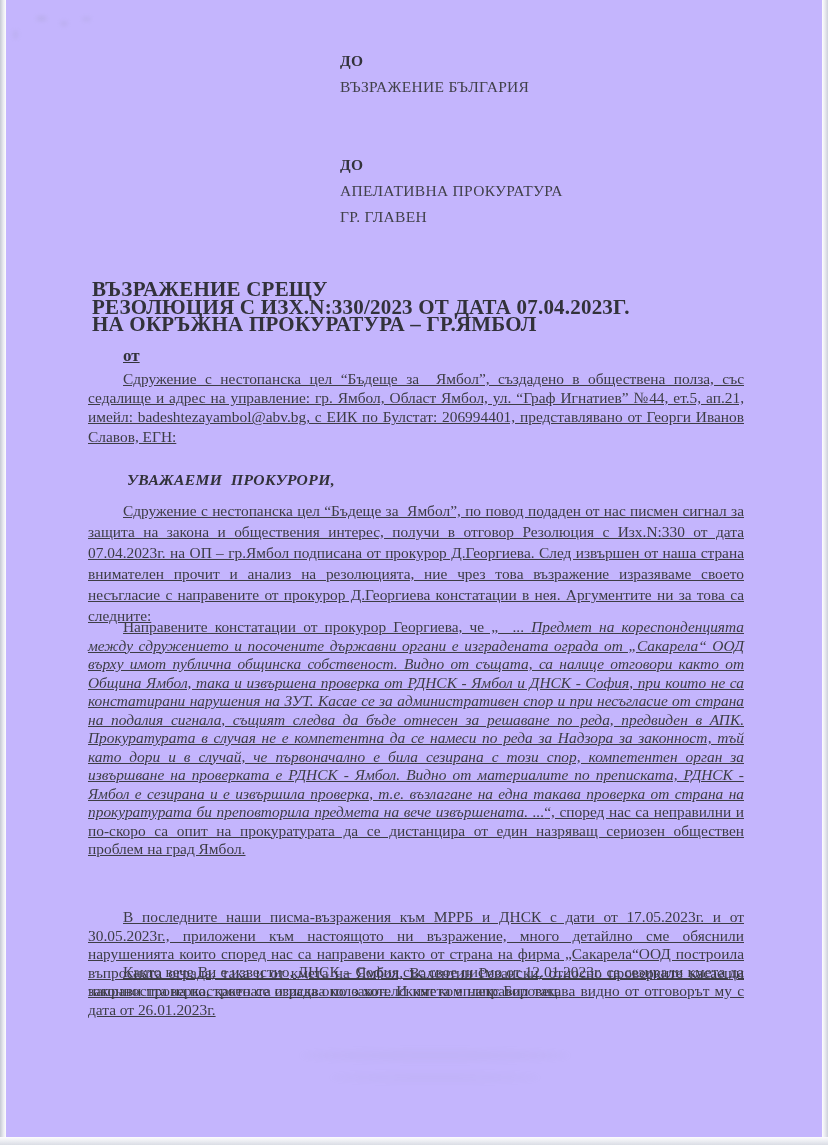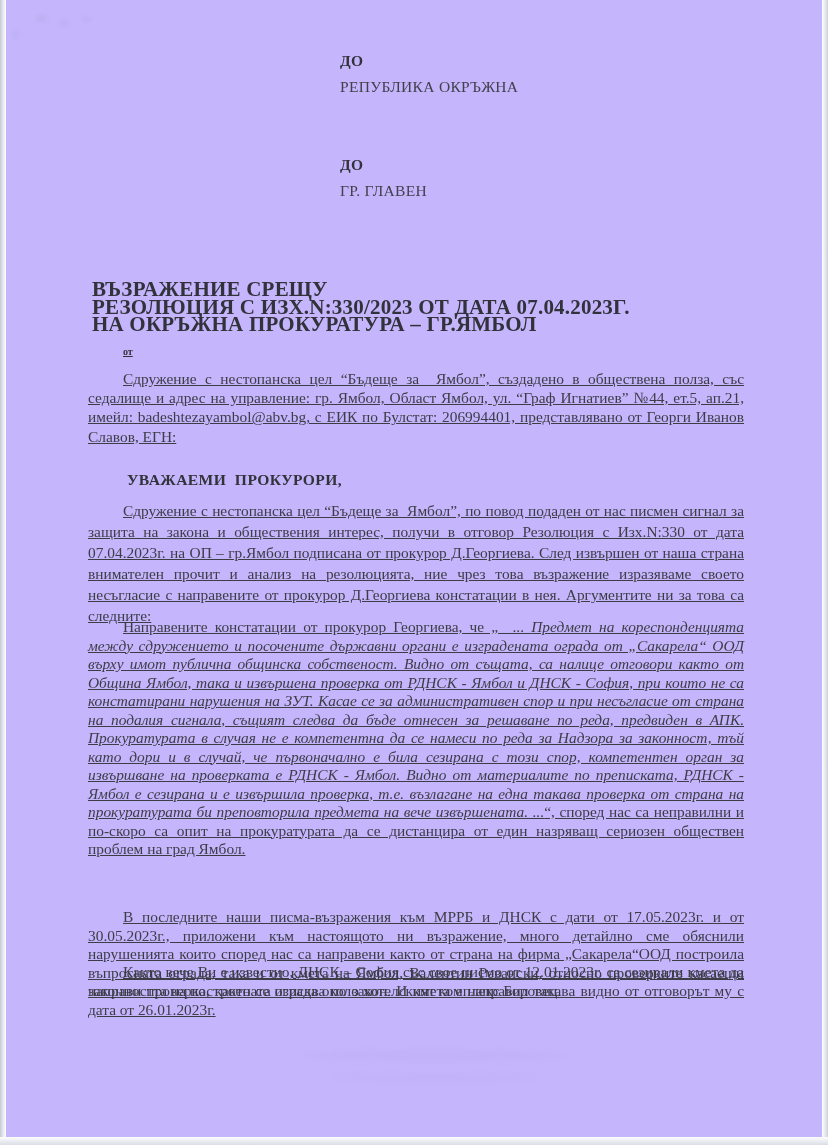--- a/index.html
+++ b/index.html
@@ -52,31 +52,31 @@
   .to-line { font-weight: bold; color: #33333b; }
 
   .title-block {
     position: absolute; left: 92px; top: 281px;
     font-weight: bold; font-size: 21px; line-height: 17.6px;
     letter-spacing: 0.2px; color: #32323a;
   }
   .from-label {
     position: absolute; left: 123px; top: 346px;
     font-weight: bold; text-decoration: underline;
-    font-size: 10px; color: #33333b;
+    font-size: 17px; color: #33333b;
   }
   .par {
     position: absolute; left: 88px; width: 656px;
     text-align: justify; font-size: 15.4px; color: #3d3d45; text-decoration: underline;
   }
   .indent { text-indent: 35px; }
   .sender-par { top: 369px; line-height: 19.2px; }
   .salutation {
     position: absolute; left: 127px; top: 471px;
-    font-weight: bold; font-size: 15.6px; letter-spacing: 0.4px; color: #32323a;
+    font-weight: bold; font-size: 15.6px; letter-spacing: 0.4px; color: #32323a; font-style: italic;
   }
   .p1 { top: 500px; line-height: 21px; }
   .p2 { top: 618px; line-height: 18.5px; }
   .italic { font-style: italic; }
   .p3 { top: 908px; line-height: 18.6px; }
   .p4 { top: 962px; line-height: 19px; }
 </style>
 </head>
 <body>
 
@@ -87,25 +87,26 @@
   <div class="edge-bottom"></div>
   <div class="smudge s1"></div>
   <div class="smudge s2"></div>
   <div class="smudge s3"></div>
   <div class="smudge s4"></div>
   <div class="smudge ghost1"></div>
   <div class="smudge ghost2"></div>
 
   <div class="recipients r1">
     <p class="to-line">ДО</p>
-    <p>РЕПУБЛИКА ОКРЪЖНА</p>
+    <p>ВЪЗРАЖЕНИЕ БЪЛГАРИЯ</p>
   </div>
 
   <div class="recipients r2">
     <p class="to-line">ДО</p>
+    <p>АПЕЛАТИВНА ПРОКУРАТУРА</p>
     <p>ГР. ГЛАВЕН</p>
   </div>
 
   <div class="title-block">
     <p>ВЪЗРАЖЕНИЕ СРЕЩУ</p>
     <p>РЕЗОЛЮЦИЯ С ИЗХ.N:330/2023 ОТ ДАТА 07.04.2023Г.</p>
     <p>НА ОКРЪЖНА ПРОКУРАТУРА – ГР.ЯМБОЛ</p>
   </div>
 
   <p class="from-label">от</p>

